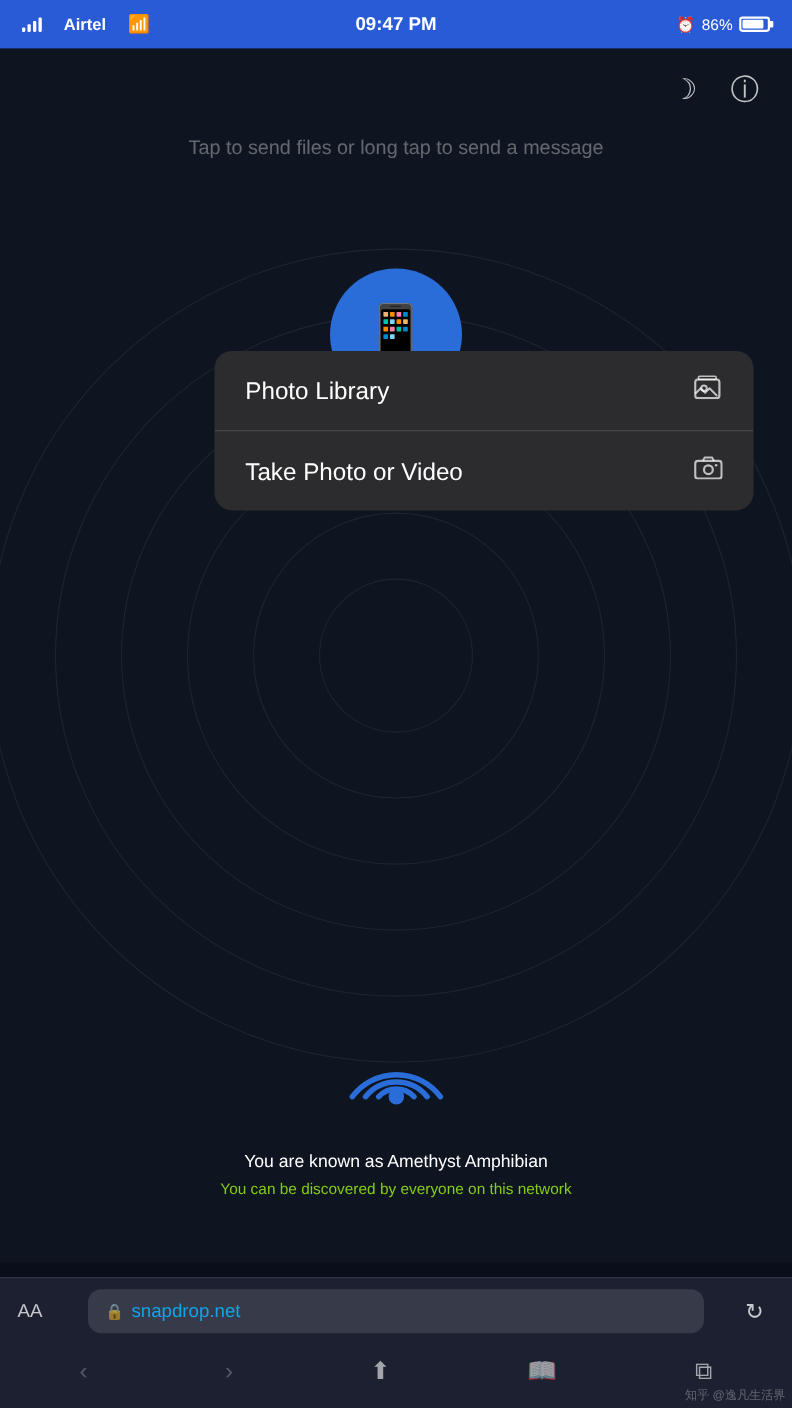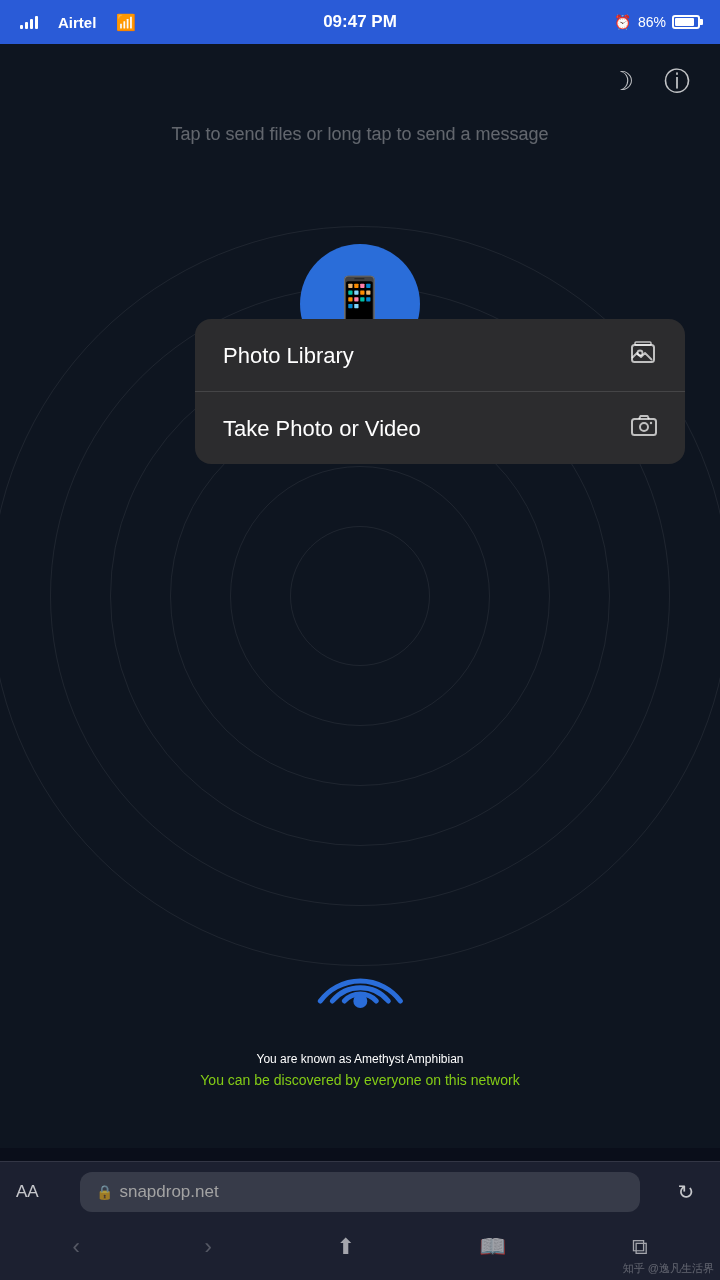--- a/index.html
+++ b/index.html
@@ -232,21 +232,21 @@
       left: 50%;
       transform: translateX(-50%);
       display: flex;
       flex-direction: column;
       align-items: center;
       z-index: 5;
     }
 
     .device-name {
       color: white;
-      font-size: 12px;
+      font-size: 16px;
       font-weight: 400;
       text-align: center;
       margin-bottom: 6px;
     }
 
     .device-sub {
       color: #84cc16;
       font-size: 14px;
       text-align: left;
     }
@@ -283,21 +283,21 @@
       align-items: center;
       gap: 6px;
     }
 
     .url-lock {
       color: rgba(255,255,255,0.6);
       font-size: 14px;
     }
 
     .url-text {
-      color: #a3a3a3;
+      color: #0ea5e9;
       font-size: 17px;
       font-weight: 400;
     }
 
     .url-refresh {
       color: rgba(255,255,255,0.75);
       font-size: 20px;
       min-width: 36px;
       text-align: center;
     }

